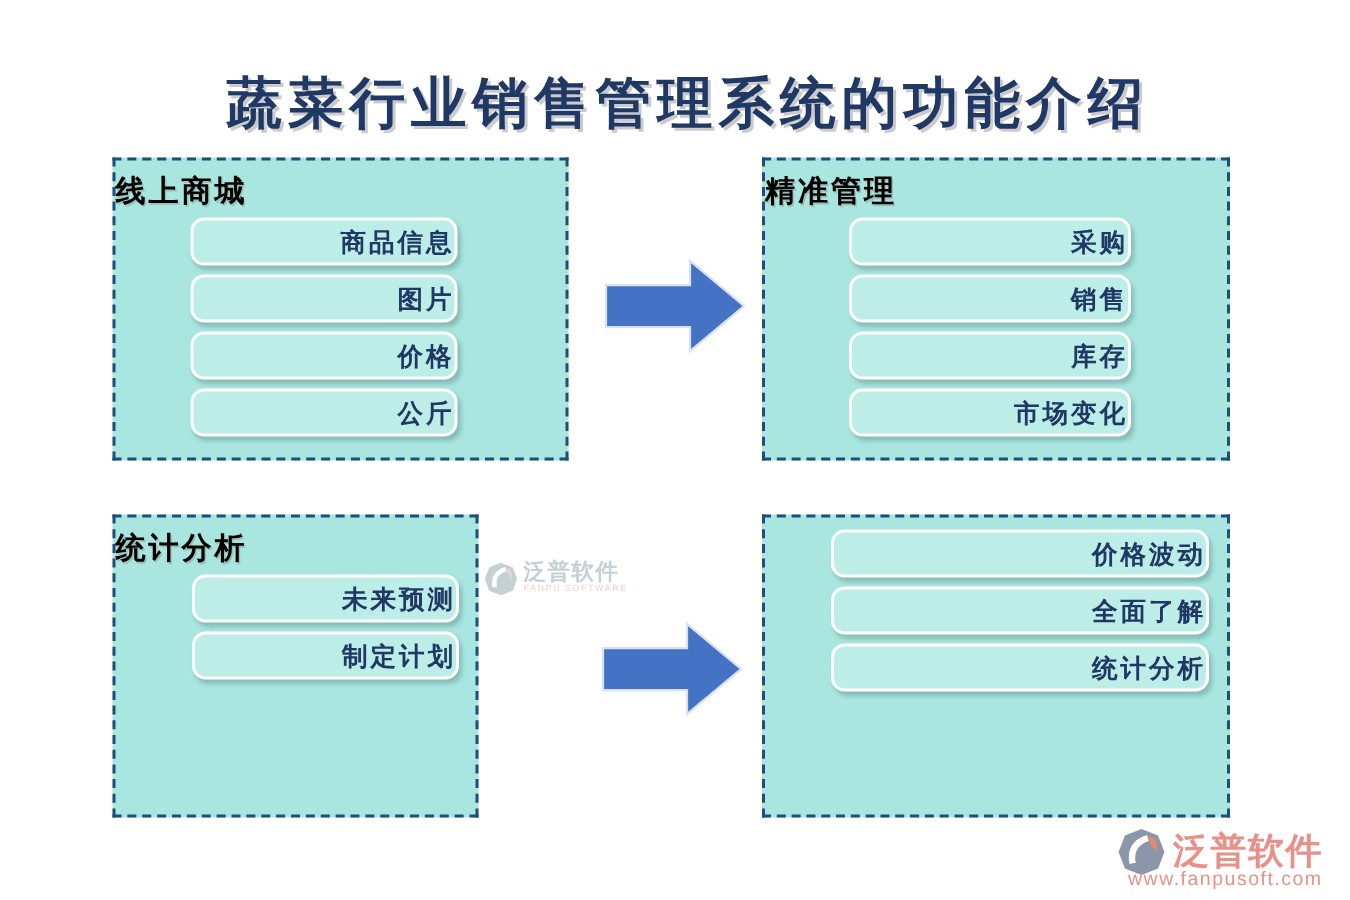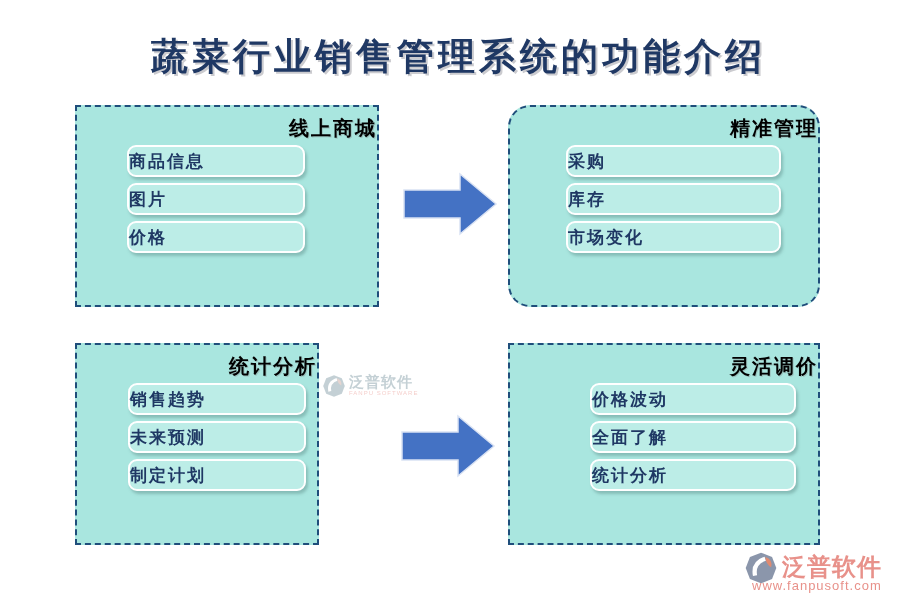--- a/index.html
+++ b/index.html
@@ -14,69 +14,69 @@
   *{margin:0;padding:0;box-sizing:border-box;}
   html,body{width:900px;height:600px;}
   body{
     position:relative;
     background:#ffffff;
     font-family:"Liberation Sans","DejaVu Sans",sans-serif;
     overflow:hidden;
   }
   .main-title{
     position:absolute;
-    left:0; right:0; top:32px;
+    left:0; right:0; top:44px;
     padding-left:17px;
     text-align:center;
     font-size:37px;
     font-weight:bold;
     letter-spacing:4px;
     color:var(--title-text);
     text-shadow:2px 2px 0 rgba(125,125,135,0.4);
     white-space:nowrap;
   }
   .panel{
     position:absolute;
     background:var(--panel-bg);
     border:2px dashed var(--panel-border);
     padding-top:8px;
   }
   .p1{left:75px;  top:105px; width:304px; height:202px;}
-  .p2{left:508px; top:105px; width:312px; height:202px;border-radius:22px;}
+  .p2{left:508px; top:105px; width:312px; height:202px;}
   .p3{left:75px;  top:343px; width:244px; height:202px;}
   .p4{left:508px; top:343px; width:312px; height:202px;}
   .panel-title{
-    text-align:right;
+    text-align:left;
     font-size:20px;
     font-weight:bold;
     color:#000;
     letter-spacing:2px;
     line-height:26px;
     margin-bottom:4px;
     text-shadow:1px 1px 0 rgba(130,130,130,0.35);
   }
   .btn{
     height:32px;
     line-height:29px;
     margin-bottom:6px;
     border:2px solid #ffffff;
     border-radius:9px;
     background:var(--button-bg);
     color:var(--button-text);
     font-size:17px;
     font-weight:bold;
     letter-spacing:2px;
-    text-align:left;
+    text-align:right;
     box-shadow:2px 3px 3px rgba(105,155,152,0.55);
     cursor:pointer;
   }
   .p1 .btn{width:178px; margin-left:50px;}
-  .p2 .btn{width:215px; margin-left:56px;}
+  .p2 .btn{width:188px; margin-left:56px;}
   .p3 .btn{width:178px; margin-left:51px;}
-  .p4 .btn{width:206px; margin-left:80px;}
+  .p4 .btn{width:252px; margin-left:44px;}
   .arrow{position:absolute; width:96px; height:64px;}
   .a1{left:402px; top:172px;}
   .a2{left:400px; top:414px;}
   .arrow polygon{fill:var(--arrow-fill); stroke:#d9e2f3; stroke-width:1.5;}
   
   .wm-center{
     position:absolute;
     left:322px; top:374px;
     display:flex; align-items:flex-start;
     opacity:0.45;
@@ -105,38 +105,38 @@
 </head>
 <body>
 
 <div class="main-title">蔬菜行业销售管理系统的功能介绍</div>
 
 <div class="panel p1">
   <div class="panel-title">线上商城</div>
   <div class="btn">商品信息</div>
   <div class="btn">图片</div>
   <div class="btn">价格</div>
+  <div class="btn">公斤</div>
 </div>
 
 <div class="panel p2">
   <div class="panel-title">精准管理</div>
   <div class="btn">采购</div>
+  <div class="btn">销售</div>
   <div class="btn">库存</div>
   <div class="btn">市场变化</div>
 </div>
 
 <div class="panel p3">
   <div class="panel-title">统计分析</div>
-  <div class="btn">销售趋势</div>
   <div class="btn">未来预测</div>
   <div class="btn">制定计划</div>
 </div>
 
 <div class="panel p4">
-  <div class="panel-title">灵活调价</div>
   <div class="btn">价格波动</div>
   <div class="btn">全面了解</div>
   <div class="btn">统计分析</div>
 </div>
 
 <svg class="arrow a1" viewBox="0 0 96 64">
   <polygon points="2,18 58,18 58,2 94,32 58,62 58,46 2,46"></polygon>
 </svg>
 <svg class="arrow a2" viewBox="0 0 96 64">
   <polygon points="2,18 58,18 58,2 94,32 58,62 58,46 2,46"></polygon>

